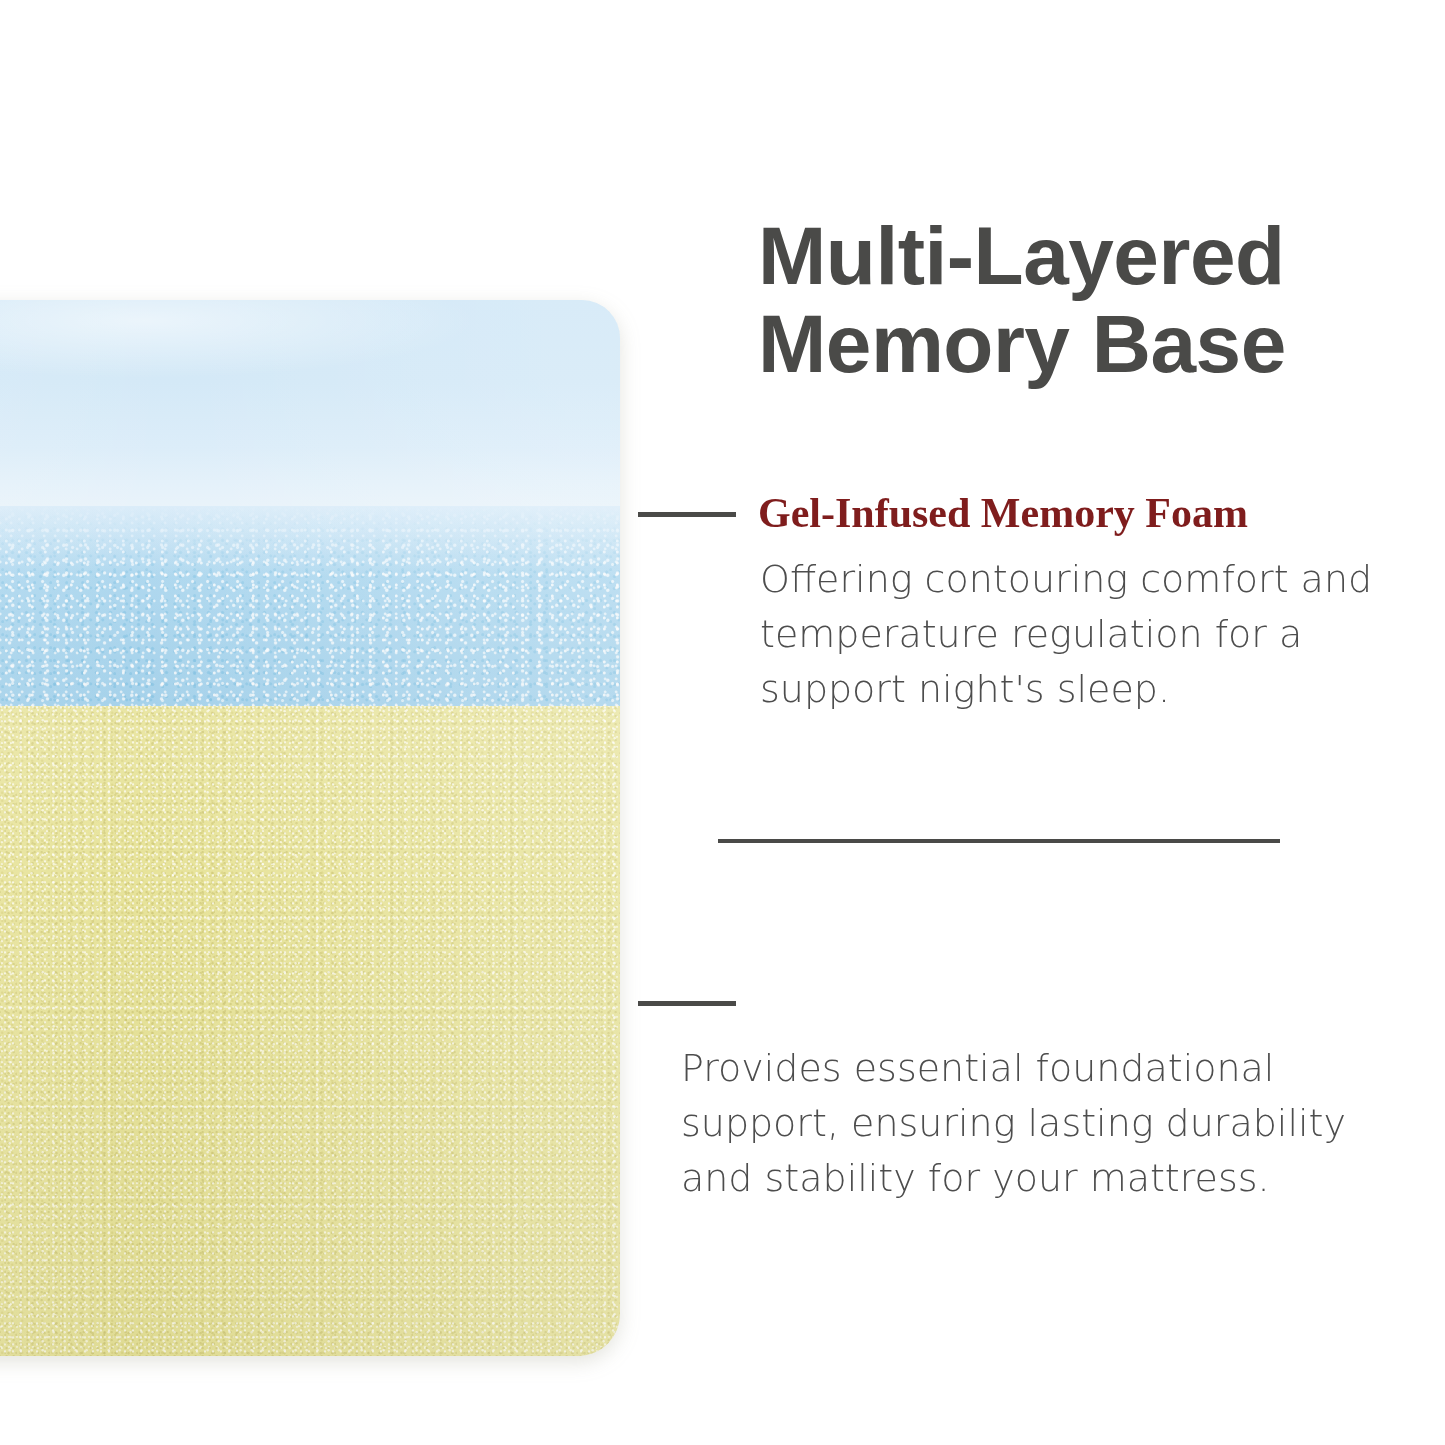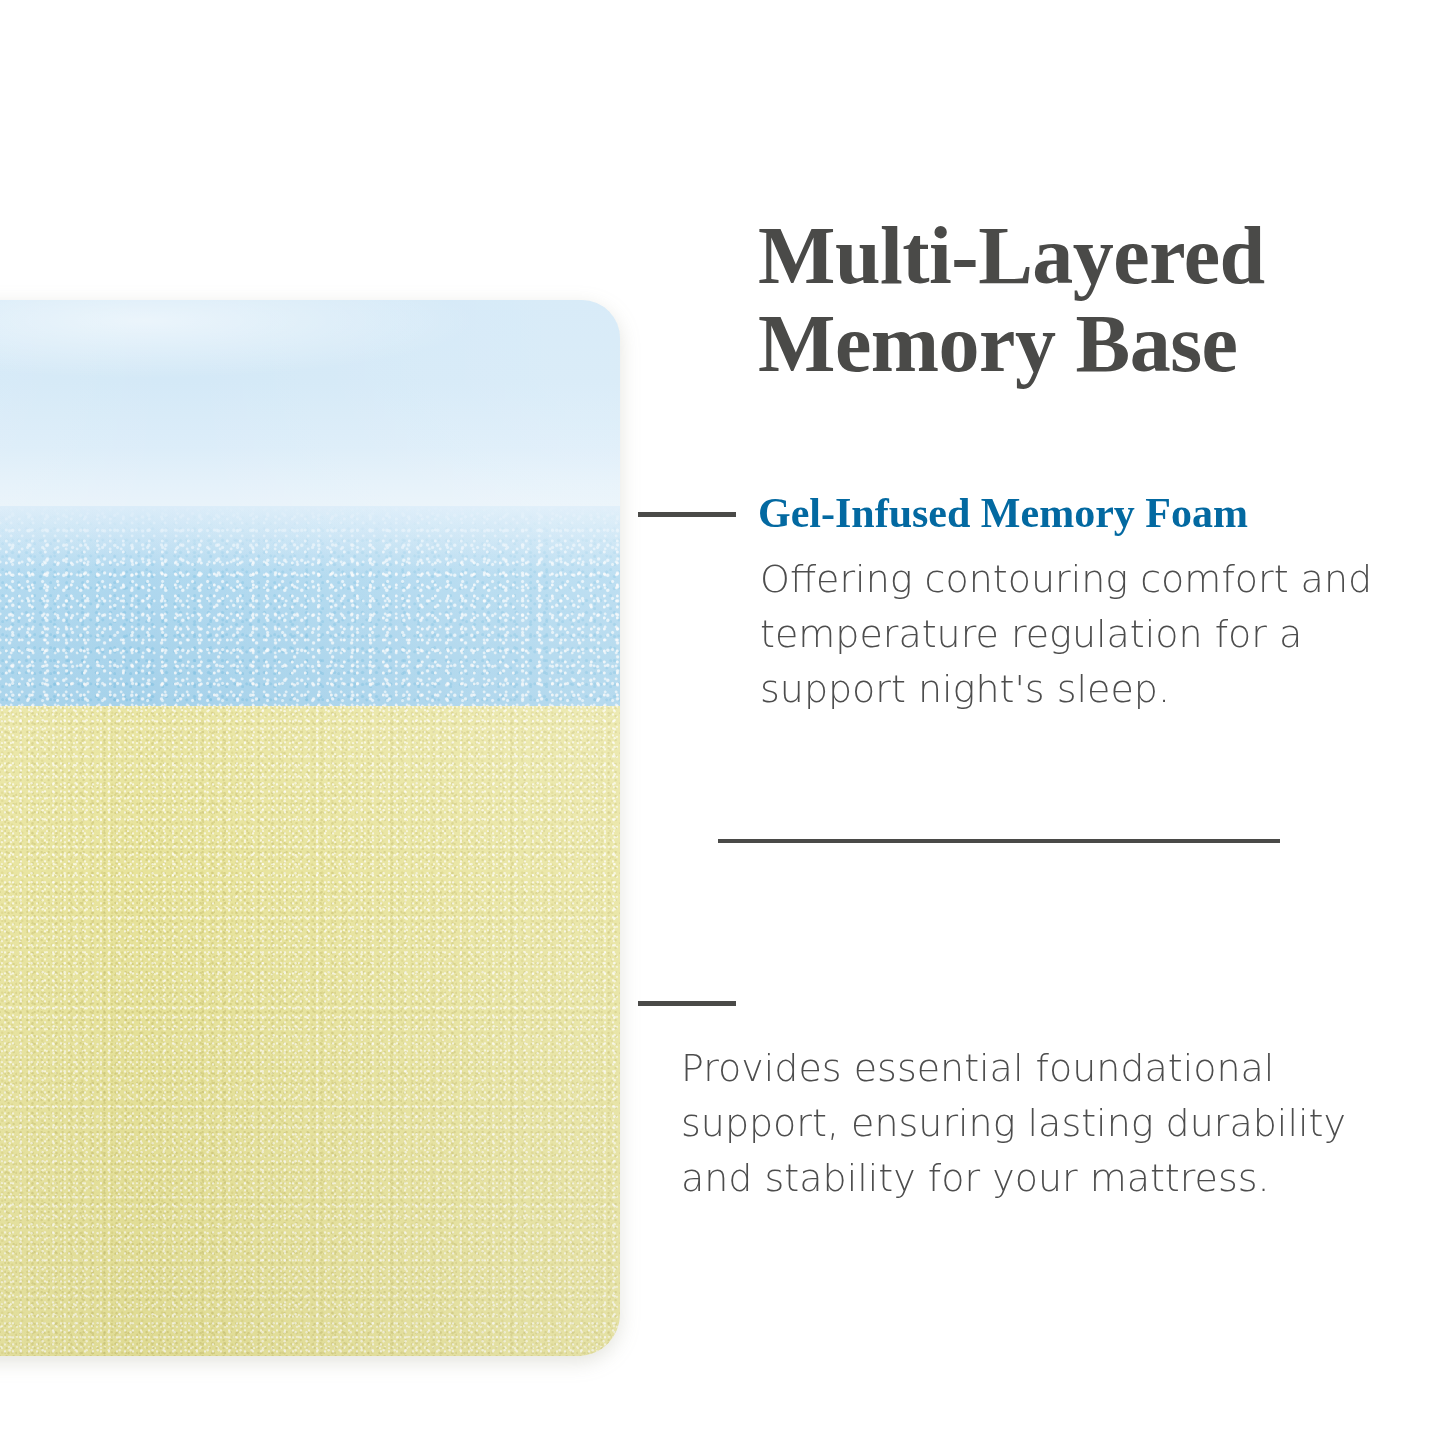--- a/index.html
+++ b/index.html
@@ -119,21 +119,21 @@
       linear-gradient(to right, rgba(255,255,255,0.12), rgba(255,255,255,0) 30%, rgba(255,255,255,0.16) 93%),
       linear-gradient(to bottom, rgba(255,255,255,0.10) 0%, rgba(255,255,255,0) 25%, rgba(120,114,60,0.07) 100%);
   }
 
   
   #title {
     position: absolute;
     left: 758px;
     top: 157px;
     width: 640px;
-    font-family: Liberation Serif, serif;
+    font-family: Liberation Sans, sans-serif;
     font-weight: 700;
     font-size: 82px;
     line-height: 88px;
     letter-spacing: -0.5px;
     color: #4a4a48;
   }
   #title .title-line { display: block; white-space: nowrap; }
 
   .feature-block { position: absolute; left: 638px; width: 780px; }
   #feature-gel  { top: 490px; }
@@ -153,21 +153,21 @@
   }
   .feature-title {
     position: absolute;
     left: 120px;
     top: 0;
     font-family: "Liberation Serif", "DejaVu Serif", serif;
     font-weight: 700;
     font-size: 42px;
     line-height: 46px;
     letter-spacing: 0px;
-    color: #0369a1;
+    color: #7f1d1d;
     white-space: nowrap;
   }
   .feature-desc {
     margin-left: 122px;
     margin-top: 12px;
     font-family: "DejaVu Sans", "Liberation Sans", sans-serif;
     font-weight: 300;
     font-size: 38px;
     line-height: 55px;
     color: #4d4d4d;

